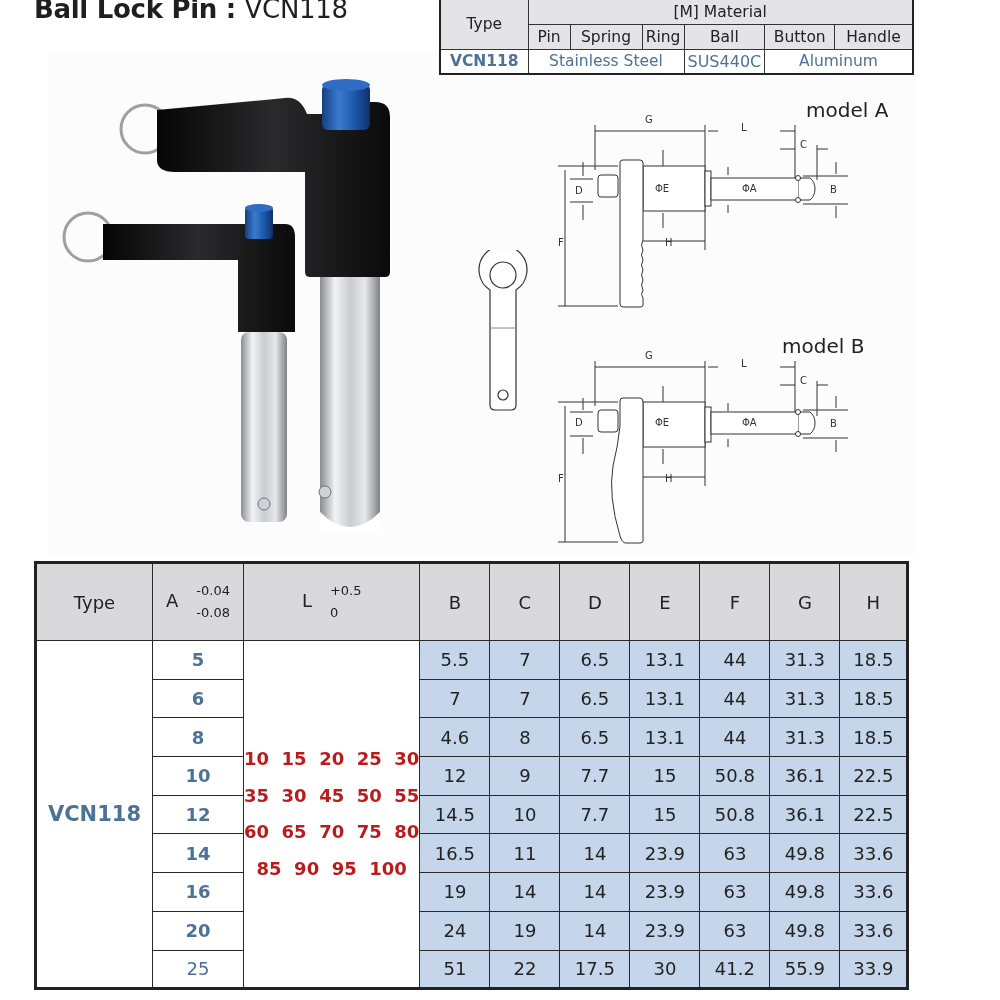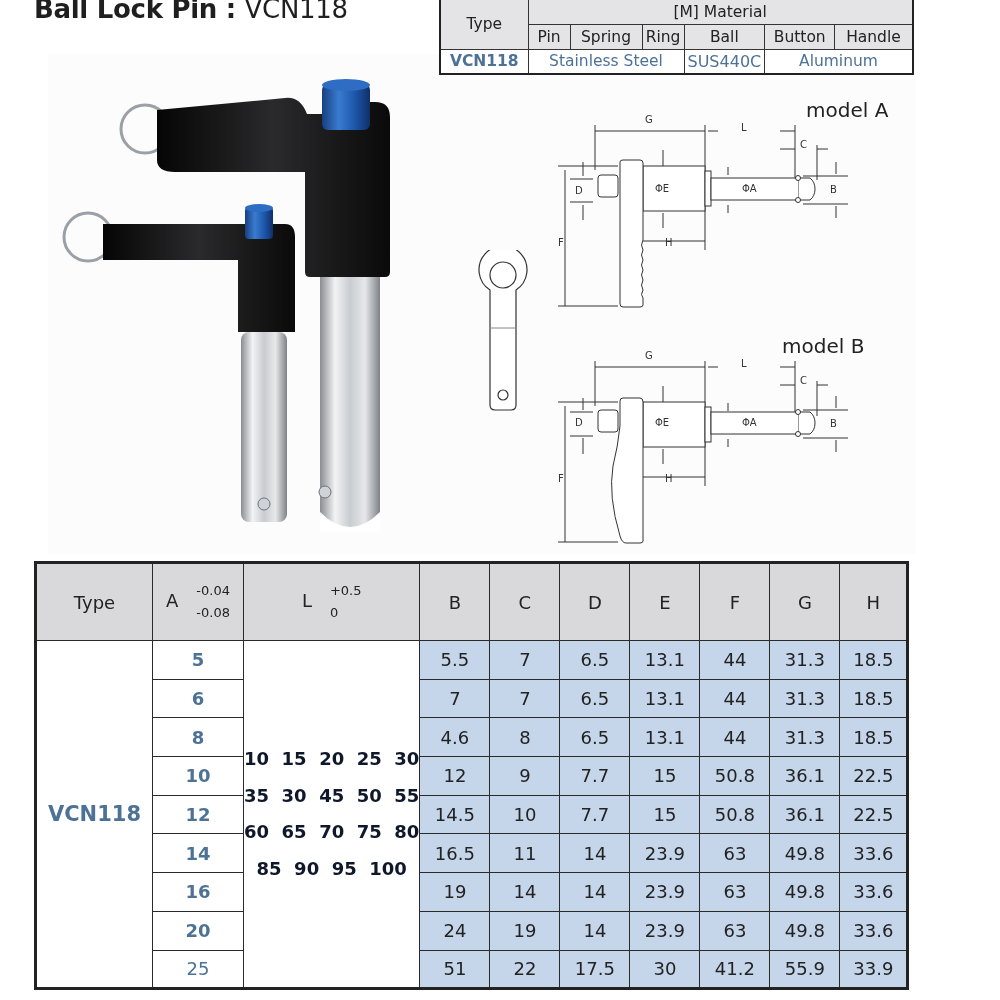--- a/index.html
+++ b/index.html
@@ -25,21 +25,21 @@
 
   
   .dim { position: absolute; left: 34px; top: 561px; border-collapse: collapse; border: 3px solid #222; }
   .dim td { border: 1.5px solid #2a2a2a; text-align: center; font-size: 18px; color: #222; }
   .dim tr.head td { background: #d9d9db; height: 78px; }
   .dim tr.body td { height: 38.7px; }
   .dim td.blue { background: #c5d5ea; }
   .dim td.white { background: #fff; }
   .dim td.bluetext { color: #4d7296; }
   .tol { display: inline-block; vertical-align: middle; font-size: 13px; line-height: 22px; text-align: left; margin-left: 18px; }
-  .lvals { color: #0f172a; font-size: 18px; line-height: 36.5px; font-weight: bold; }
+  .lvals { color: #b91c1c; font-size: 18px; line-height: 36.5px; font-weight: bold; }
   .vcn { color: #4d7296; font-size: 21px; font-weight: bold; }
 </style>
 </head>
 <body>
 
 <div class="panel-bg"></div>
 
 <div class="title"><b>Ball Lock Pin : </b><span class="model">VCN118</span></div>
 
 <table class="mat">

